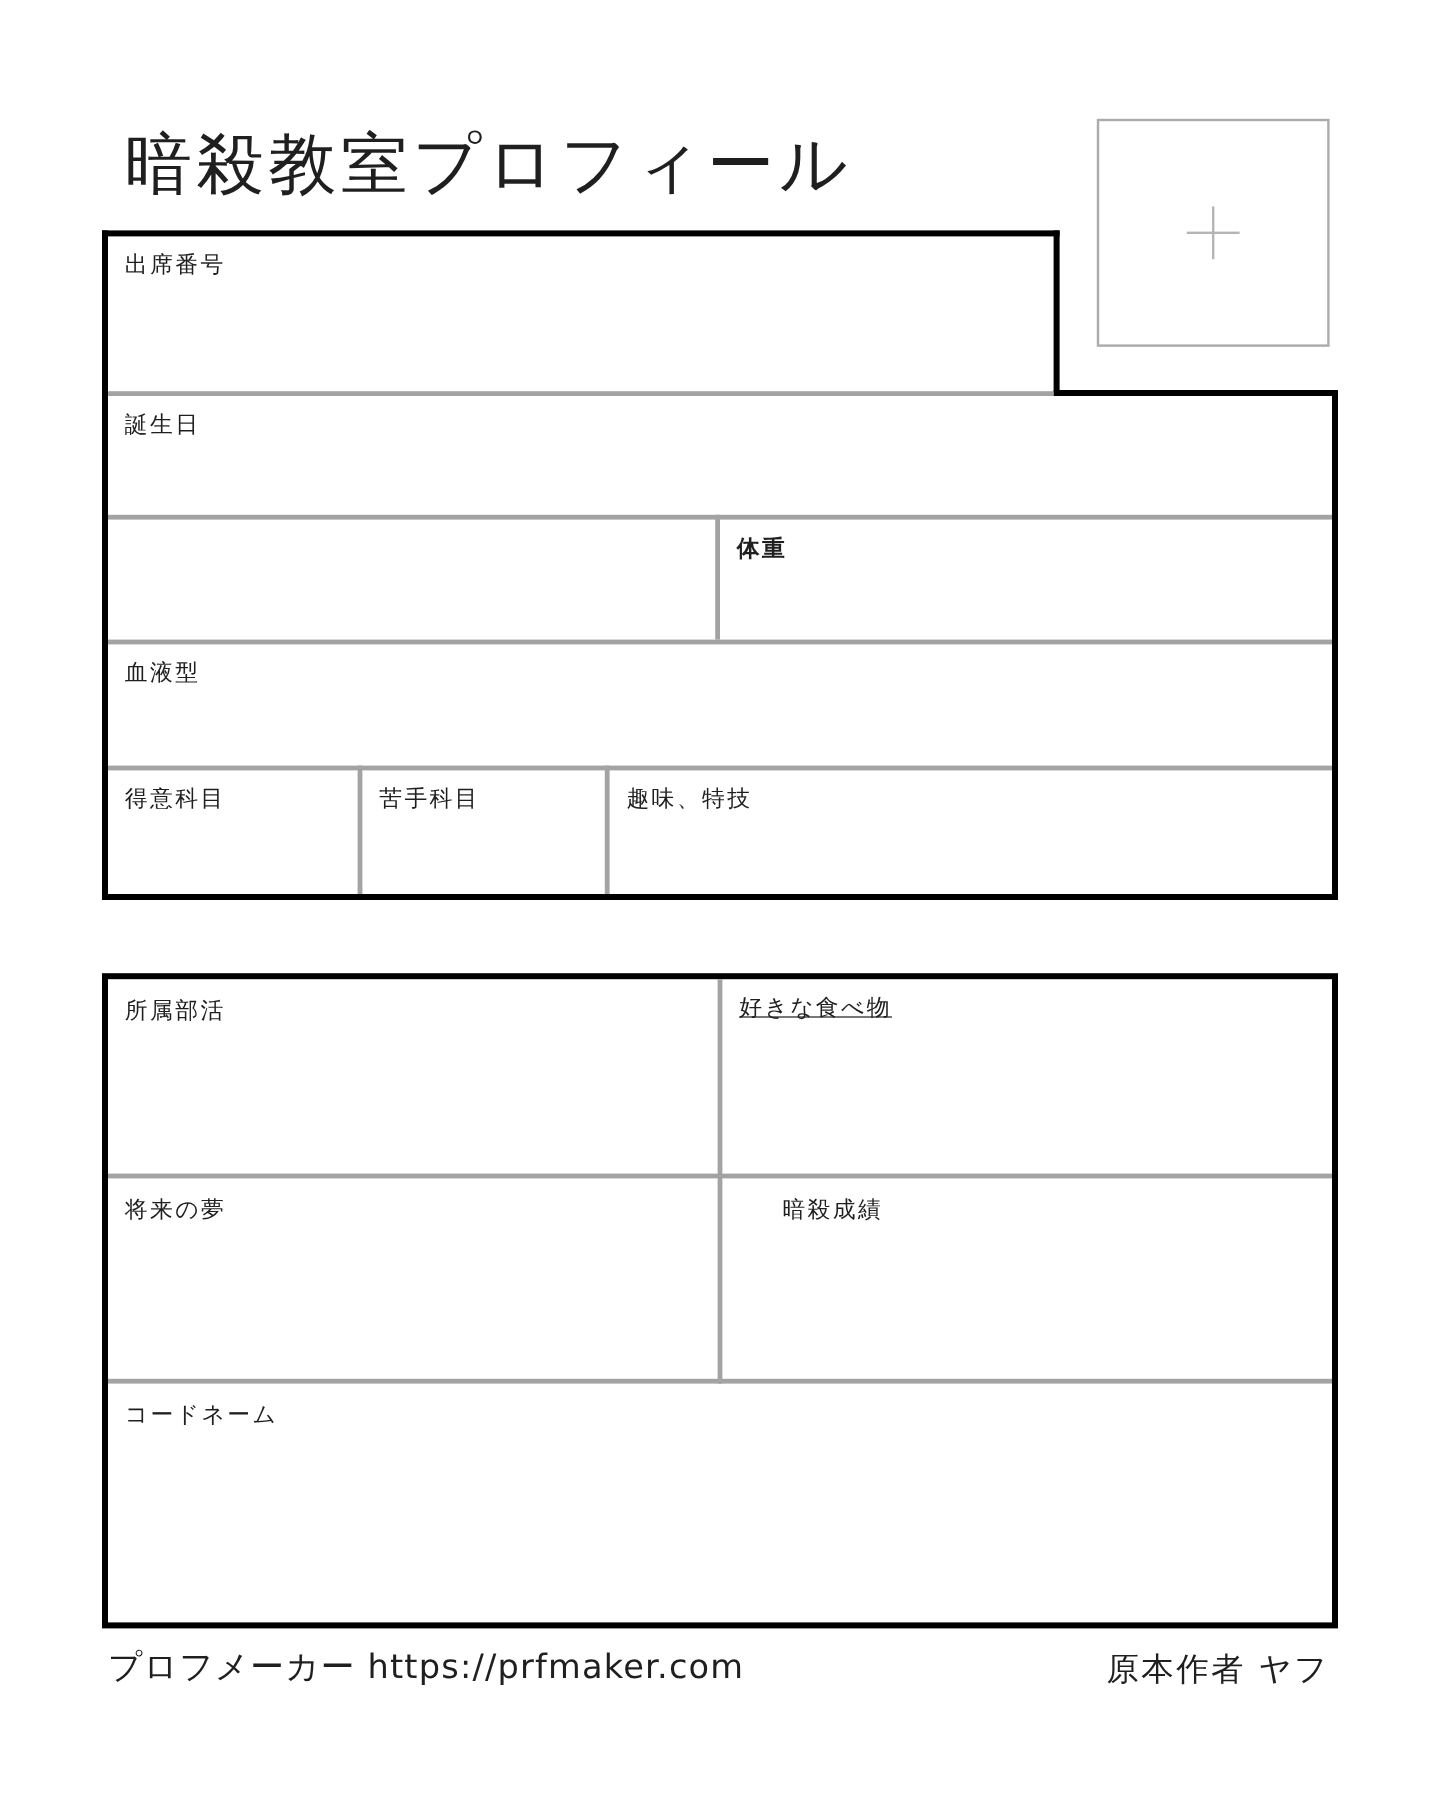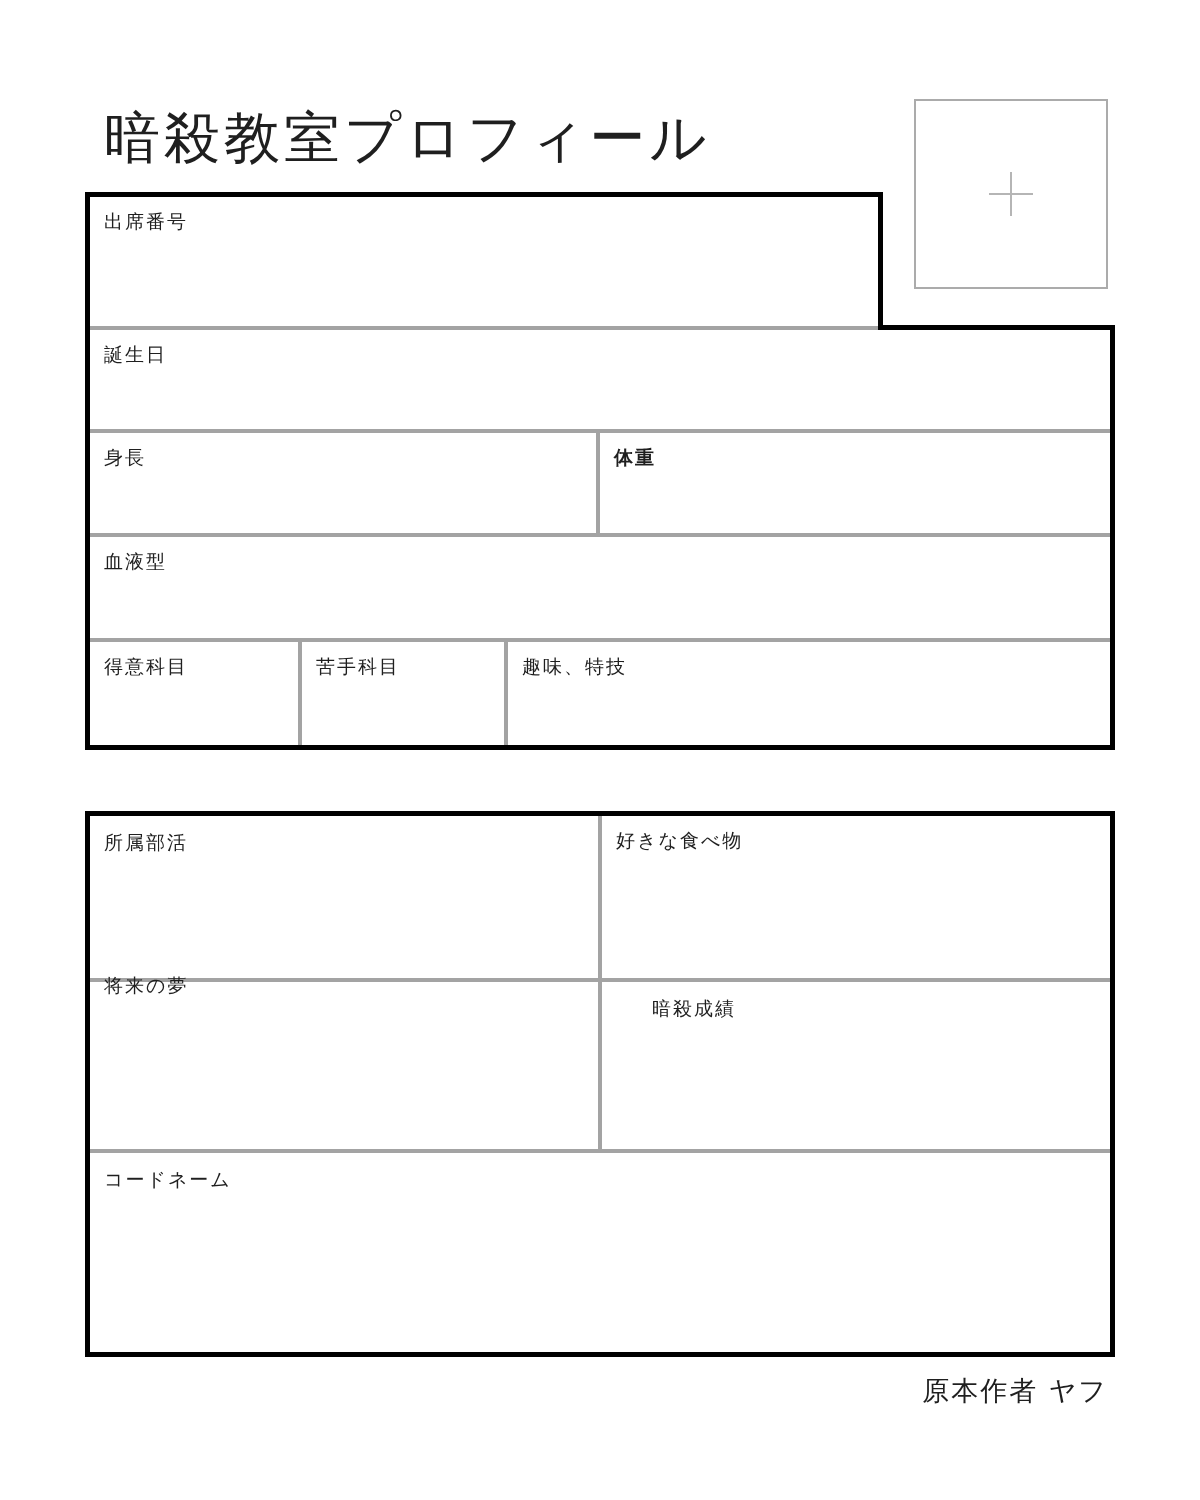--- a/index.html
+++ b/index.html
@@ -64,23 +64,20 @@
   <div class="gy" style="left:596px;top:429px;width:4px;height:104px;"></div>
   <div class="gy" style="left:298px;top:638px;width:4px;height:107px;"></div>
   <div class="gy" style="left:504px;top:638px;width:4px;height:107px;"></div>
 
   <div class="cell" style="left:90px;top:197px;width:788px;height:129px;">
     <span class="lbl">出席番号</span>
   </div>
   <div class="cell" style="left:90px;top:330px;width:1020px;height:99px;">
     <span class="lbl">誕生日</span>
   </div>
-  <div class="cell" style="left:90px;top:433px;width:506px;height:100px;">
-    <span class="lbl">身長</span>
-  </div>
   <div class="cell" style="left:600px;top:433px;width:510px;height:100px;font-weight:bold;">
     <span class="lbl">体重</span>
   </div>
   <div class="cell" style="left:90px;top:537px;width:1020px;height:101px;">
     <span class="lbl">血液型</span>
   </div>
   <div class="cell" style="left:90px;top:642px;width:208px;height:103px;">
     <span class="lbl">得意科目</span>
   </div>
   <div class="cell" style="left:302px;top:642px;width:202px;height:103px;border-radius:32px;">
@@ -92,28 +89,29 @@
 
   <div class="frame2"></div>
 
   <div class="gy" style="left:90px;top:978px;width:1020px;height:4px;"></div>
   <div class="gy" style="left:90px;top:1149px;width:1020px;height:4px;"></div>
   <div class="gy" style="left:598px;top:816px;width:4px;height:337px;"></div>
 
   <div class="cell" style="left:90px;top:816px;width:508px;height:162px;padding-top:15px;">
     <span class="lbl">所属部活</span>
   </div>
-  <div class="cell" style="left:602px;top:816px;width:508px;height:135px;">
+  <div class="cell" style="left:602px;top:816px;width:508px;height:135px;text-decoration:underline;">
     <span class="lbl">好きな食べ物</span>
   </div>
-  <div class="cell" style="left:90px;top:959px;width:476px;height:167px;padding-top:15px;">
+  <div class="cell" style="left:90px;top:982px;width:476px;height:167px;padding-top:15px;">
     <span class="lbl">将来の夢</span>
   </div>
   <div class="cell" style="left:602px;top:982px;width:508px;height:167px;padding-top:15px;margin-left:36px;">
     <span class="lbl">暗殺成績</span>
   </div>
   <div class="cell" style="left:90px;top:1153px;width:1020px;height:199px;padding-top:15px;">
     <span class="lbl">コードネーム</span>
   </div>
 
+  <div class="footer-left">プロフメーカー https://prfmaker.com</div>
   <div class="footer-right">原本作者 ヤフ</div>
 
 </div>
 
 </body></html>

